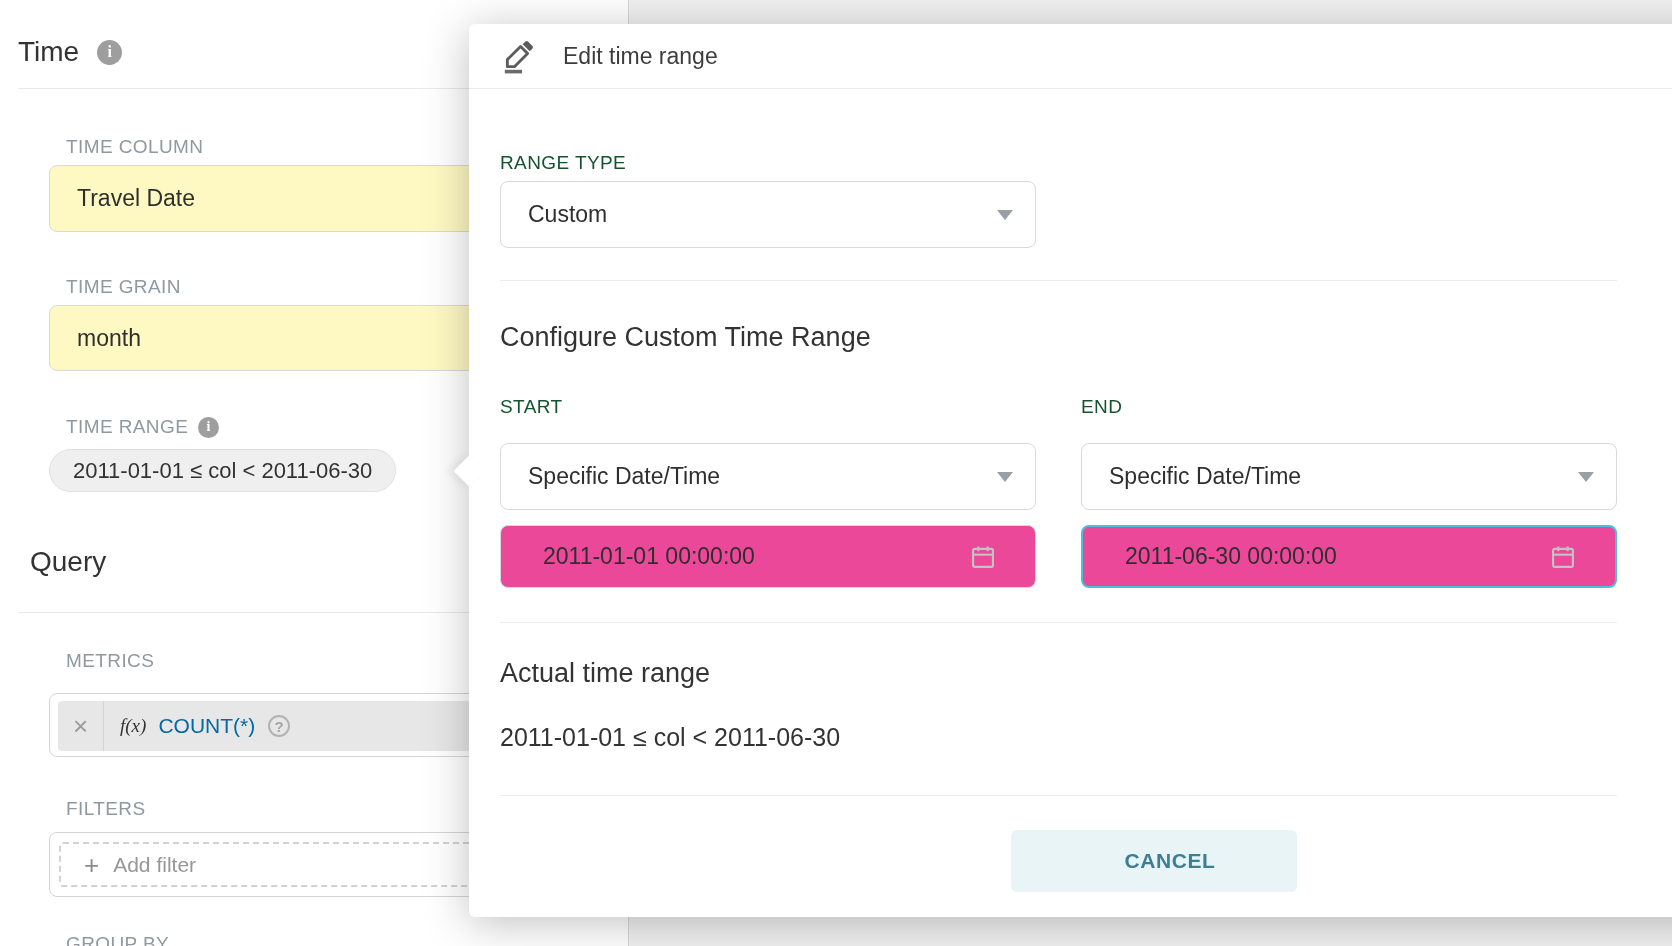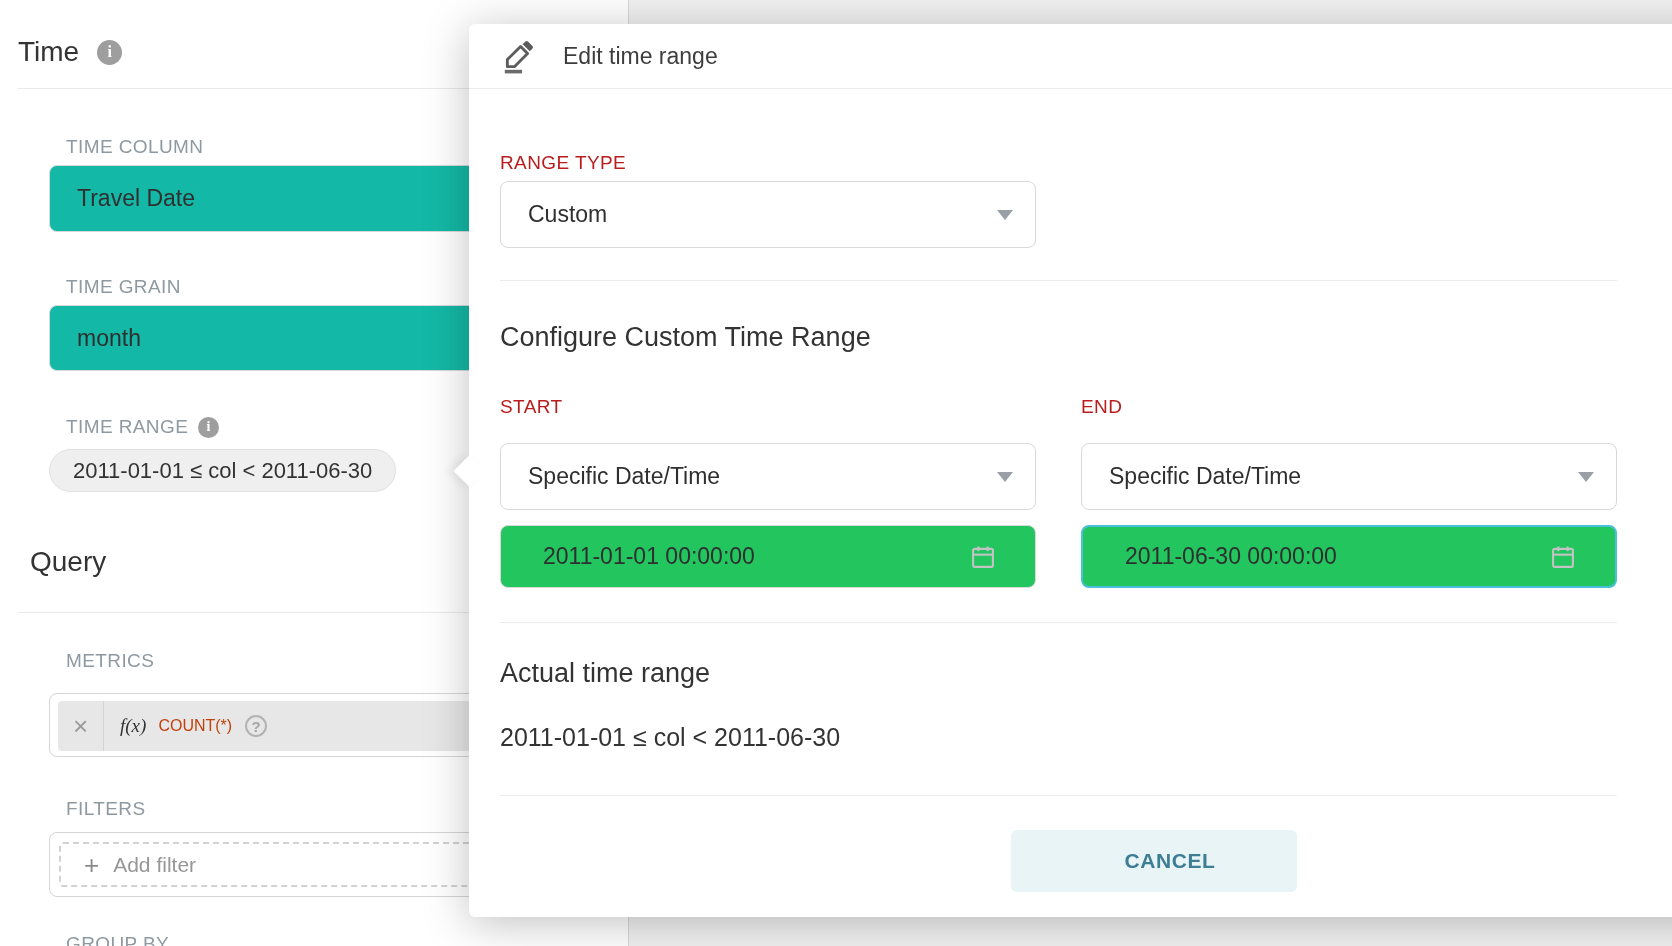--- a/index.html
+++ b/index.html
@@ -20,57 +20,57 @@
   .hr-query { left:18px; top:612px; width:592px; }
 
   .ctl-label { position:absolute; font-size:19px; letter-spacing:.4px; color:#8e99a1; display:flex; align-items:center; gap:10px;margin-left:16px; }
   .lbl-time-column { left:50px; top:136px; }
   .lbl-time-grain  { left:50px; top:276px;text-align:center; }
   .lbl-time-range  { left:50px; top:416px; }
   .lbl-metrics     { left:50px; top:650px; }
   .lbl-filters     { left:50px; top:798px; }
   .lbl-group-by    { left:50px; top:933px; }
 
-  .select-box { position:absolute; background:#14b8a6; border:1px solid #d9d9d9; border-radius:8px; display:flex; align-items:center; font-size:23px; color:#2f2f2f; padding:0 24px 0 27px; }
+  .select-box { position:absolute; background:#fef9c3; border:1px solid #d9d9d9; border-radius:8px; display:flex; align-items:center; font-size:23px; color:#2f2f2f; padding:0 24px 0 27px; }
   .sel-travel { left:49px; top:165px; width:552px; height:67px; }
   .sel-month  { left:49px; top:305px; width:552px; height:66px; }
 
   .pill { position:absolute; left:49px; top:449px; height:43px; padding:0 23px; background:#efefef; border:1px solid #e1e1e1; border-radius:22px; display:inline-flex; align-items:center; font-size:22px; color:#333; white-space:nowrap; }
 
   .metric-box { position:absolute; left:49px; top:693px; width:552px; height:64px; background:#fff; border:1px solid #d5d5d5; border-radius:8px; padding:7px 0 7px 8px; }
   .metric-chip { height:50px; background:#e7e7e7; border-radius:4px; display:flex; align-items:center; overflow:hidden; }
   .chip-close { width:46px; align-self:stretch; display:flex; align-items:center; justify-content:center; color:#9b9b9b; font-size:26px; border-right:1px solid #d4d4d4; cursor:pointer; }
   .chip-fx { font-family:"Liberation Serif", serif; font-style:italic; font-size:19px; color:#333; margin-left:16px; }
-  .chip-text { font-size:16px; color:#c2410c; margin-left:12px; }
+  .chip-text { font-size:21px; color:#0369a1; margin-left:12px; }
   .chip-help { width:22px; height:22px; border-radius:50%; border:2px solid #b3b3b3; color:#a5a5a5; font-size:15px; display:flex; align-items:center; justify-content:center; margin-left:13px; font-weight:bold; }
 
   .filter-box { position:absolute; left:49px; top:832px; width:552px; height:65px; background:#fff; border:1px solid #d5d5d5; border-radius:8px; padding:9px; }
   .filter-dashed { height:100%; border:2px dashed #d2d2d2; border-radius:4px; display:flex; align-items:center; padding-left:23px; cursor:pointer; }
   .plus-glyph { color:#8a8a8a; font-size:26px; line-height:1; margin-right:14px; }
   .filter-text { font-size:21px; color:#979797; }
 
   
   .modal { position:absolute; left:469px; top:24px; width:1272px; height:893px; background:#fff; border-radius:6px; box-shadow:0 6px 45px rgba(0,0,0,.25); }
   .popover-arrow { position:absolute; left:-11px; top:436px; width:22px; height:22px; background:#fff; transform:rotate(45deg); box-shadow:-4px 4px 8px rgba(0,0,0,.07); }
   .modal-header { position:absolute; left:0; top:0; width:100%; height:65px; border-bottom:1px solid #ececec; display:flex; align-items:center; padding-left:31px; }
   .pencil-icon { width:36px; height:36px; margin-right:27px; }
   .modal-title { font-size:23px; color:#3d3d3d; }
 
-  .m-label { position:absolute; font-size:19px; letter-spacing:.4px; color:#b91c1c; }
+  .m-label { position:absolute; font-size:19px; letter-spacing:.4px; color:#14532d; }
   .lbl-range-type { left:31px; top:128px; }
   .lbl-start { left:31px; top:372px; }
   .lbl-end { left:612px; top:372px; }
 
   .m-select { position:absolute; height:67px; background:#fff; border:1px solid #d9d9d9; border-radius:8px; display:flex; align-items:center; font-size:23px; color:#2f2f2f; padding:0 22px 0 27px; cursor:pointer;gap:33px; }
   .sel-custom { left:31px; top:157px; width:536px; }
   .sel-start  { left:31px; top:419px; width:536px; }
   .sel-end    { left:612px; top:419px; width:536px; }
   .caret { margin-left:auto; width:0; height:0; border-left:8px solid transparent; border-right:8px solid transparent; border-top:10px solid #999fa4; }
 
-  .date-input { position:absolute; height:63px; background:#22c55e; border:1px solid #d9d9d9; border-radius:8px; display:flex; align-items:center; font-size:23px; color:#2f2f2f; padding:0 22px 0 42px;justify-content:space-between; }
+  .date-input { position:absolute; height:63px; background:#ec4899; border:1px solid #d9d9d9; border-radius:8px; display:flex; align-items:center; font-size:23px; color:#2f2f2f; padding:0 22px 0 42px;justify-content:space-between; }
   .di-start { left:31px; top:501px; width:536px; }
   .di-end   { left:612px; top:501px; width:536px; border:2px solid #49bfd8; }
   .cal-icon { margin-left:auto; margin-right:16px; width:28px; height:28px; }
 
   .m-div1 { left:31px; top:256px; width:1117px; background:#ececec; }
   .m-div2 { left:31px; top:598px; width:1117px; background:#ececec; }
   .m-div3 { left:31px; top:771px; width:1117px; background:#ececec; }
 
   .m-heading { position:absolute; font-size:27px; color:#333; }
   .h-configure { left:31px; top:298px; }

